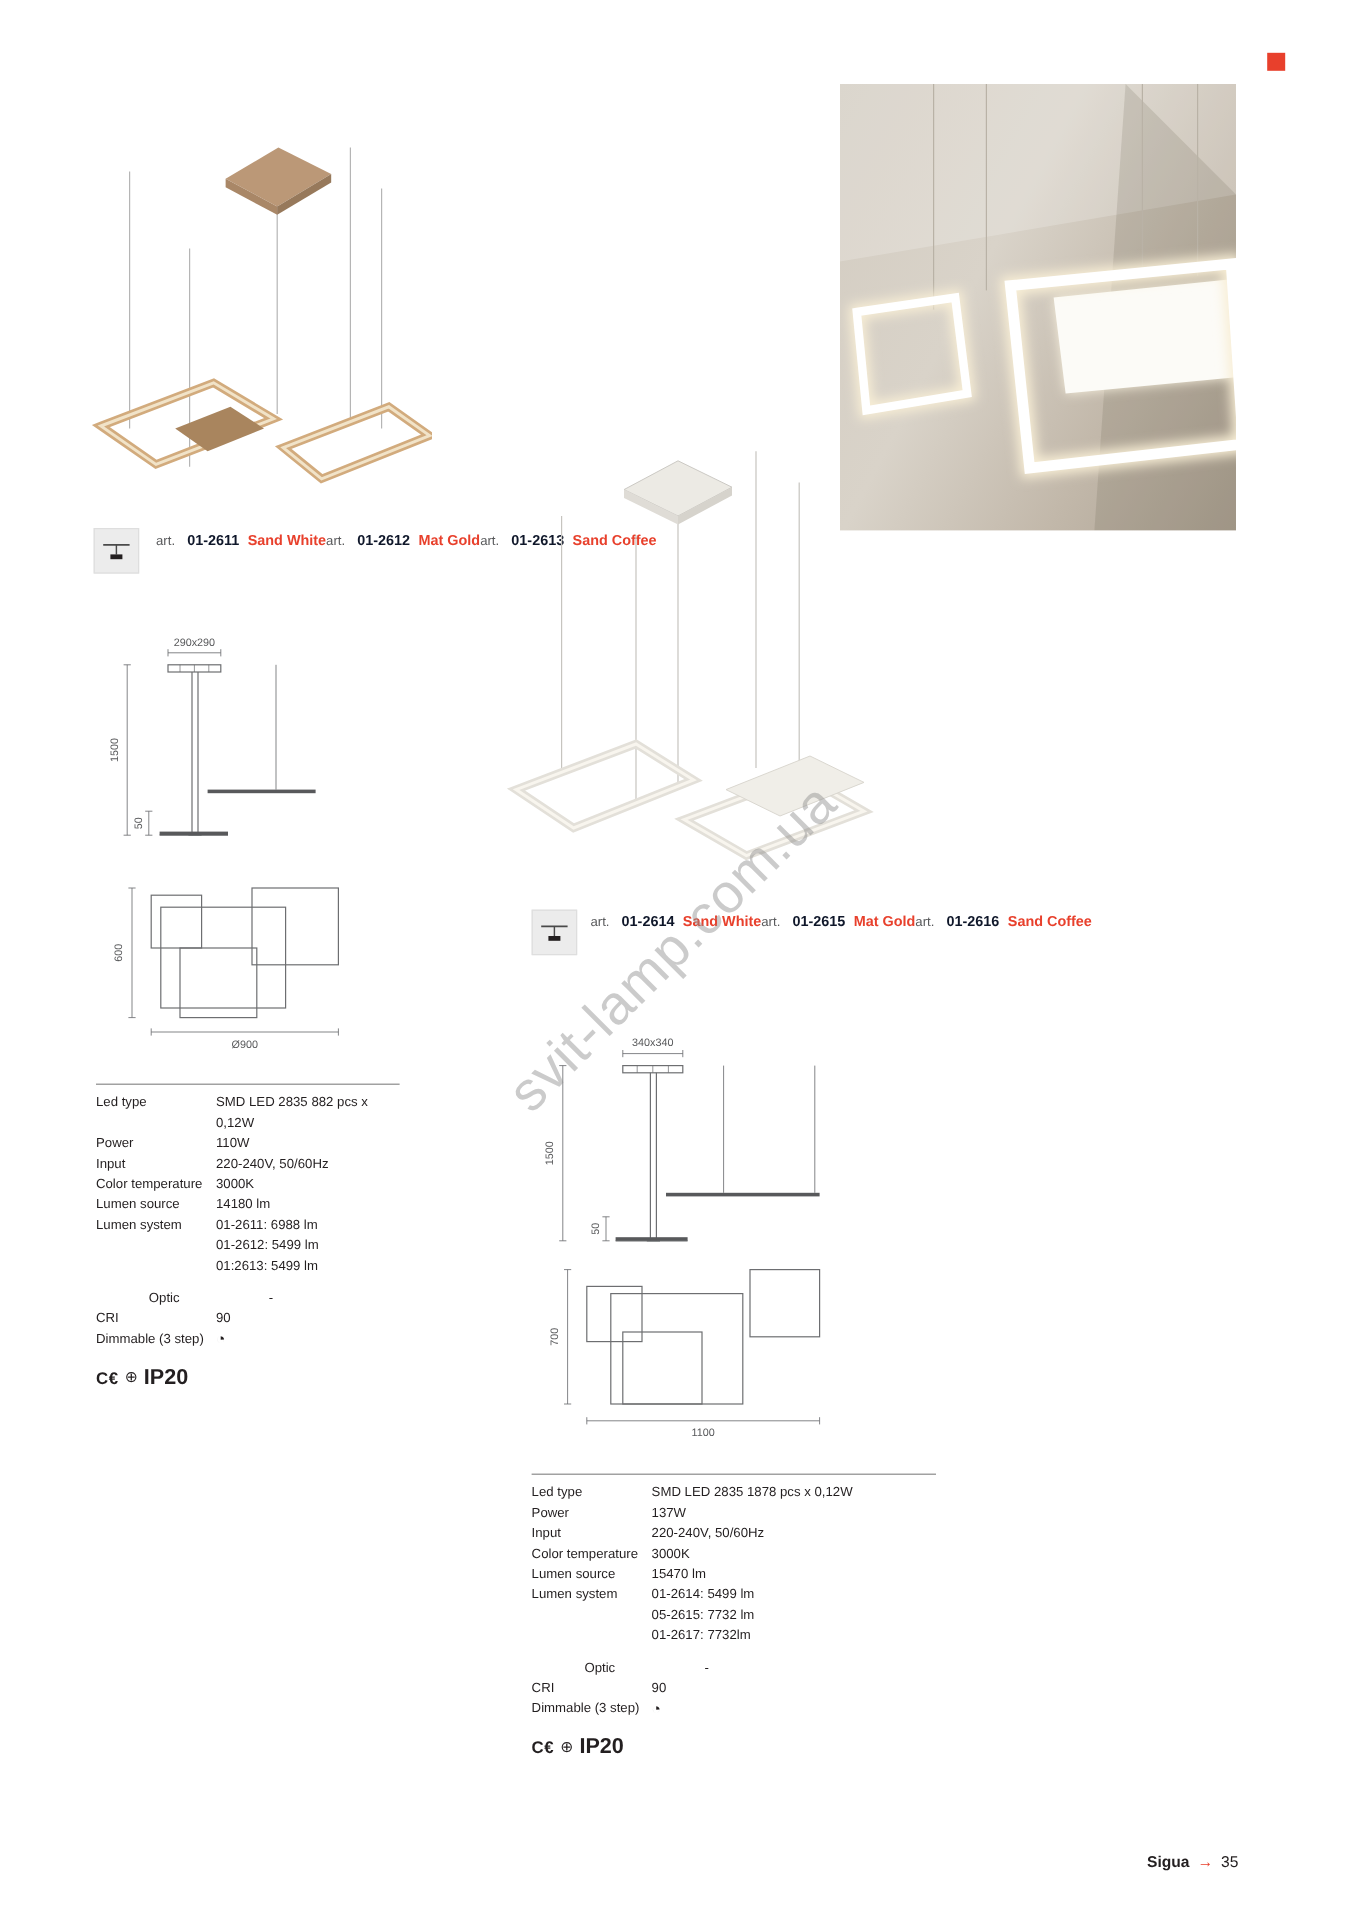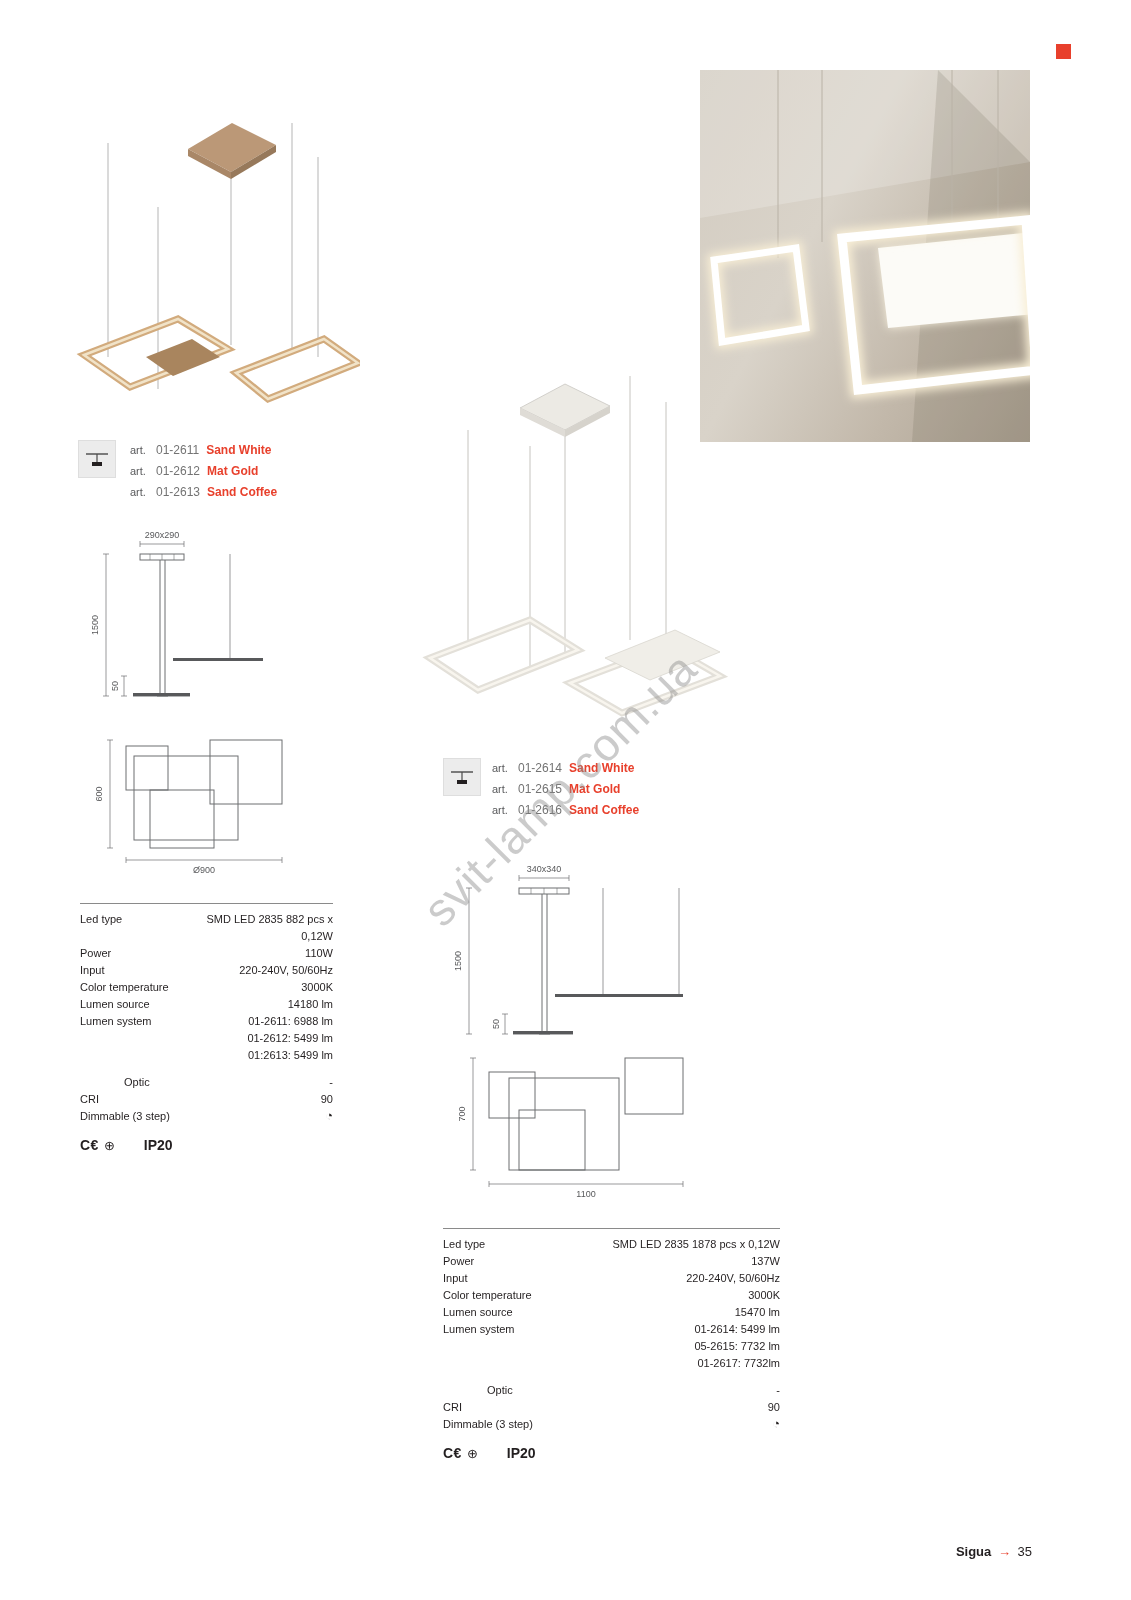--- a/index.html
+++ b/index.html
@@ -5,37 +5,37 @@
   * { margin:0; padding:0; box-sizing:border-box; }
   html,body { background:#ffffff; }
   body { font-family:"Liberation Sans","DejaVu Sans",sans-serif; color:#231f20; }
   .page { position:relative; width:1131px; height:1600px; background:#ffffff; overflow:hidden; margin:0 auto; }
   .abs { position:absolute; }
 
   .red-square { width:15px; height:15px; background:#e8402c; }
 
   
   .swatch { width:38px; height:38px; background:#ececec; border:1px solid #dedede; display:flex; align-items:center; justify-content:center; }
-  .articles { display:flex; flex-direction:column; }
+  .articles { display:flex; }
   .article-row { display:flex; align-items:baseline; font-size:12px; line-height:21px; white-space:nowrap; }
   .art-prefix { color:#58595b; font-size:11px; width:26px; flex:none; }
-  .art-code { color:#737373; font-weight:normal; }
+  .art-code { color:#0f172a; font-weight:bold; }
   .art-name { color:#e8402c; font-weight:bold; margin-left:7px; }
 
   
   .spec-table { border-top:1px solid #8a8a8a; padding-top:7px; font-size:11px; color:#231f20; }
   .spec-row { display:flex; line-height:17px; }
   .spec-label { width:100px; flex:none; }
-  .spec-value { flex:1;text-align:right; }
+  .spec-value { flex:1; }
   .gap-above { margin-top:10px;margin-left:44px; }
   .icon-cell { font-size:13px; line-height:15px; color:#231f20; }
   .cert-row { display:flex; align-items:center; gap:5px; margin-top:12px; }
   .ce { font-weight:bold; font-size:14px; letter-spacing:0.5px; }
   .cert-circle { font-size:13px; }
-  .ip { font-weight:bold; font-size:14px;margin-left:24px; }
+  .ip { font-weight:bold; font-size:18px; }
 
   
   .watermark { color:rgba(140,140,140,0.45); font-size:46px; transform:rotate(-45deg); transform-origin:center; white-space:nowrap; text-align:center; letter-spacing:1px; }
 
   
   .footer { font-size:13px; text-align:right; white-space:nowrap; }
   .footer .brand { font-weight:bold; color:#231f20; }
   .footer .arrow { color:#e8402c; padding:0 3px; }
   .footer .pagenum { color:#231f20; }
 

